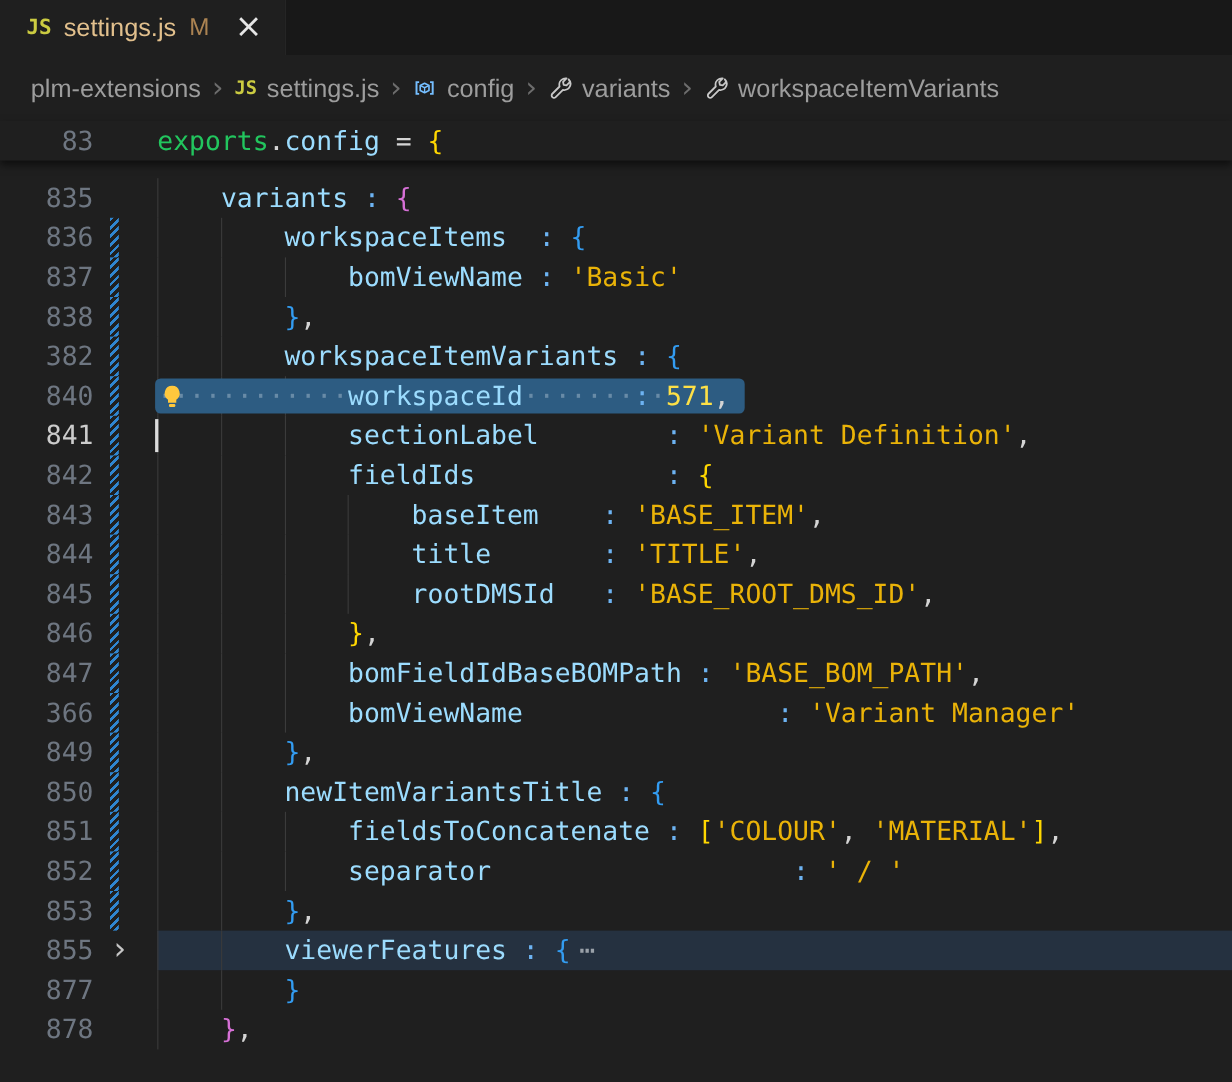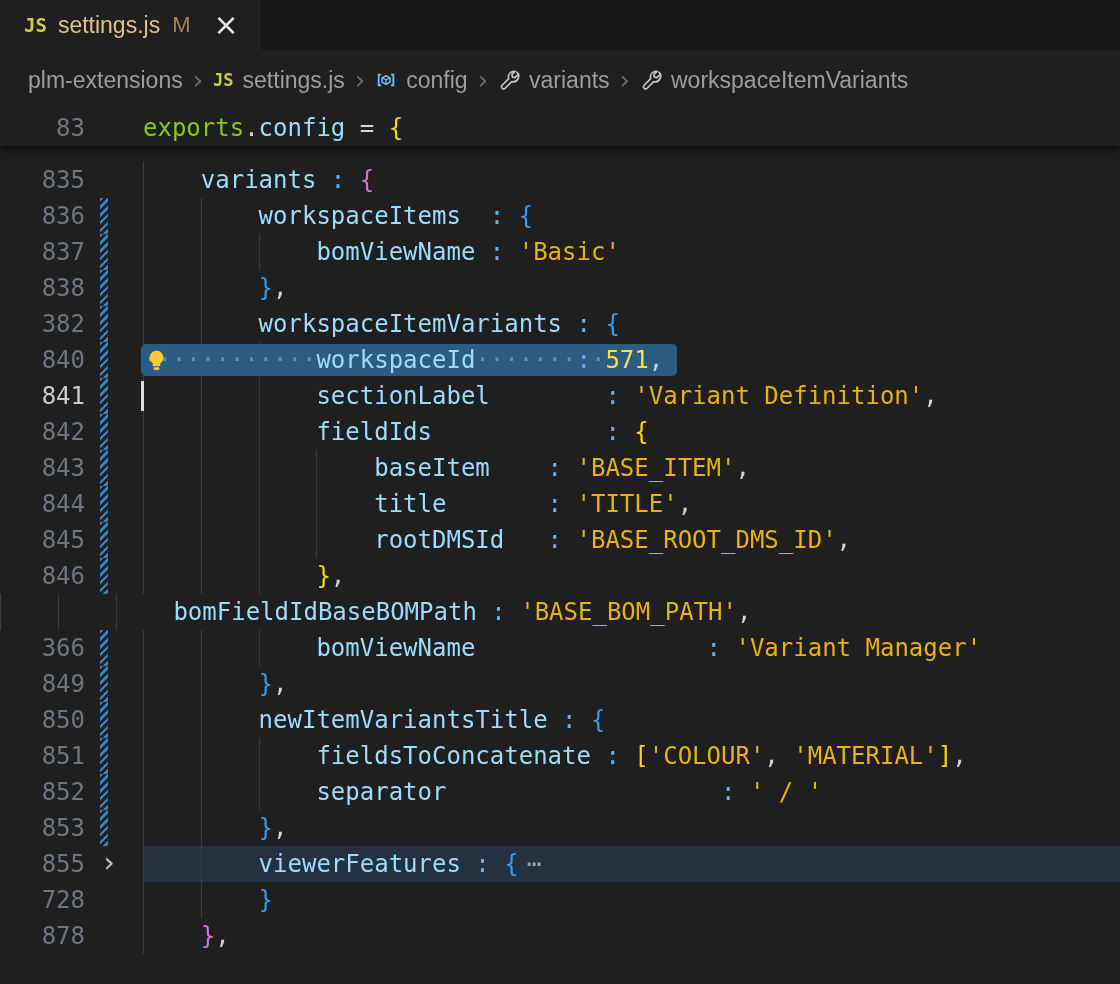--- a/index.html
+++ b/index.html
@@ -48,21 +48,21 @@
     color:#c5c5c5;font-size:28px;line-height:33px;cursor:pointer;
     font-family:"DejaVu Sans",sans-serif;
   }
   .content{
     flex:1;position:relative;white-space:pre;
     font-family:"DejaVu Sans Mono",monospace;font-size:24px;line-height:36px;
   }
   .row.fold .content{background:#253140;}
   .guide{position:absolute;top:0;bottom:0;width:1px;background:#3b3b3b;}
   .tok-id{color:#9cdcfe}.tok-str{color:#eab308}.tok-num{color:#fde047}
-  .tok-p{color:#d4d4d4}.tok-op{color:#6db3f2}.tok-kw{color:#84cc16}
+  .tok-p{color:#d4d4d4}.tok-op{color:#6db3f2}.tok-kw{color:#22c55e}
   .tok-b1{color:#ffd700}.tok-b2{color:#d670d6}.tok-b3{color:#339cf1}
   .tok-dot{color:rgba(214,226,238,0.35)}
   .tok-fold{color:#9aa1a9;margin-left:8px;letter-spacing:1px;}
   .sel-chip{
     background:#2d5c82;border-radius:5px;
     padding:2px 14px 2px 2px;margin-left:-2px;position:relative;z-index:1;
   }
   .cursor{position:absolute;left:-2px;top:3px;width:3px;height:30px;background:#dcdcdc;z-index:4;}
   .bulb{position:absolute;left:1px;top:5px;z-index:5;cursor:pointer;}
 </style>
@@ -233,20 +233,26 @@
     <div class="row">
       <div class="gutter">
         <span class="lnum">846</span>
         <span class="deco">
           <span class="hatch"></span>
         </span>
       </div>
       <div class="content"><span class="guide" style="left: calc(0ch);"></span><span class="guide" style="left: calc(4ch);"></span><span class="guide" style="left: calc(8ch);"></span><span class="tok-p">            </span><span class="tok-b1">}</span><span class="tok-p">,</span></div>
     </div>
     <div class="row">
+      <div class="gutter">
+        <span class="lnum">847</span>
+        <span class="deco">
+          <span class="hatch"></span>
+        </span>
+      </div>
       <div class="content"><span class="guide" style="left: calc(0ch);"></span><span class="guide" style="left: calc(4ch);"></span><span class="guide" style="left: calc(8ch);"></span><span class="tok-p">            </span><span class="tok-id">bomFieldIdBaseBOMPath</span><span class="tok-op"> : </span><span class="tok-str">'BASE_BOM_PATH'</span><span class="tok-p">,</span></div>
     </div>
     <div class="row">
       <div class="gutter">
         <span class="lnum">366</span>
         <span class="deco">
           <span class="hatch"></span>
         </span>
       </div>
       <div class="content"><span class="guide" style="left: calc(0ch);"></span><span class="guide" style="left: calc(4ch);"></span><span class="guide" style="left: calc(8ch);"></span><span class="tok-p">            </span><span class="tok-id">bomViewName</span><span class="tok-p">                </span><span class="tok-op">: </span><span class="tok-str">'Variant Manager'</span></div>
@@ -300,21 +306,21 @@
       <div class="gutter">
         <span class="lnum">855</span>
         <span class="deco">
           <span class="chev">›</span>
         </span>
       </div>
       <div class="content"><span class="guide" style="left: calc(0ch);"></span><span class="guide" style="left: calc(4ch);"></span><span class="tok-p">        </span><span class="tok-id">viewerFeatures</span><span class="tok-op"> : </span><span class="tok-b3">{</span><span class="tok-fold">⋯</span></div>
     </div>
     <div class="row">
       <div class="gutter">
-        <span class="lnum">728</span>
+        <span class="lnum">877</span>
         <span class="deco"></span>
       </div>
       <div class="content"><span class="guide" style="left: calc(0ch);"></span><span class="guide" style="left: calc(4ch);"></span><span class="tok-p">        </span><span class="tok-b3">}</span></div>
     </div>
     <div class="row">
       <div class="gutter">
         <span class="lnum">878</span>
         <span class="deco"></span>
       </div>
       <div class="content"><span class="guide" style="left: calc(0ch);"></span><span class="tok-p">    </span><span class="tok-b2">}</span><span class="tok-p">,</span></div>

